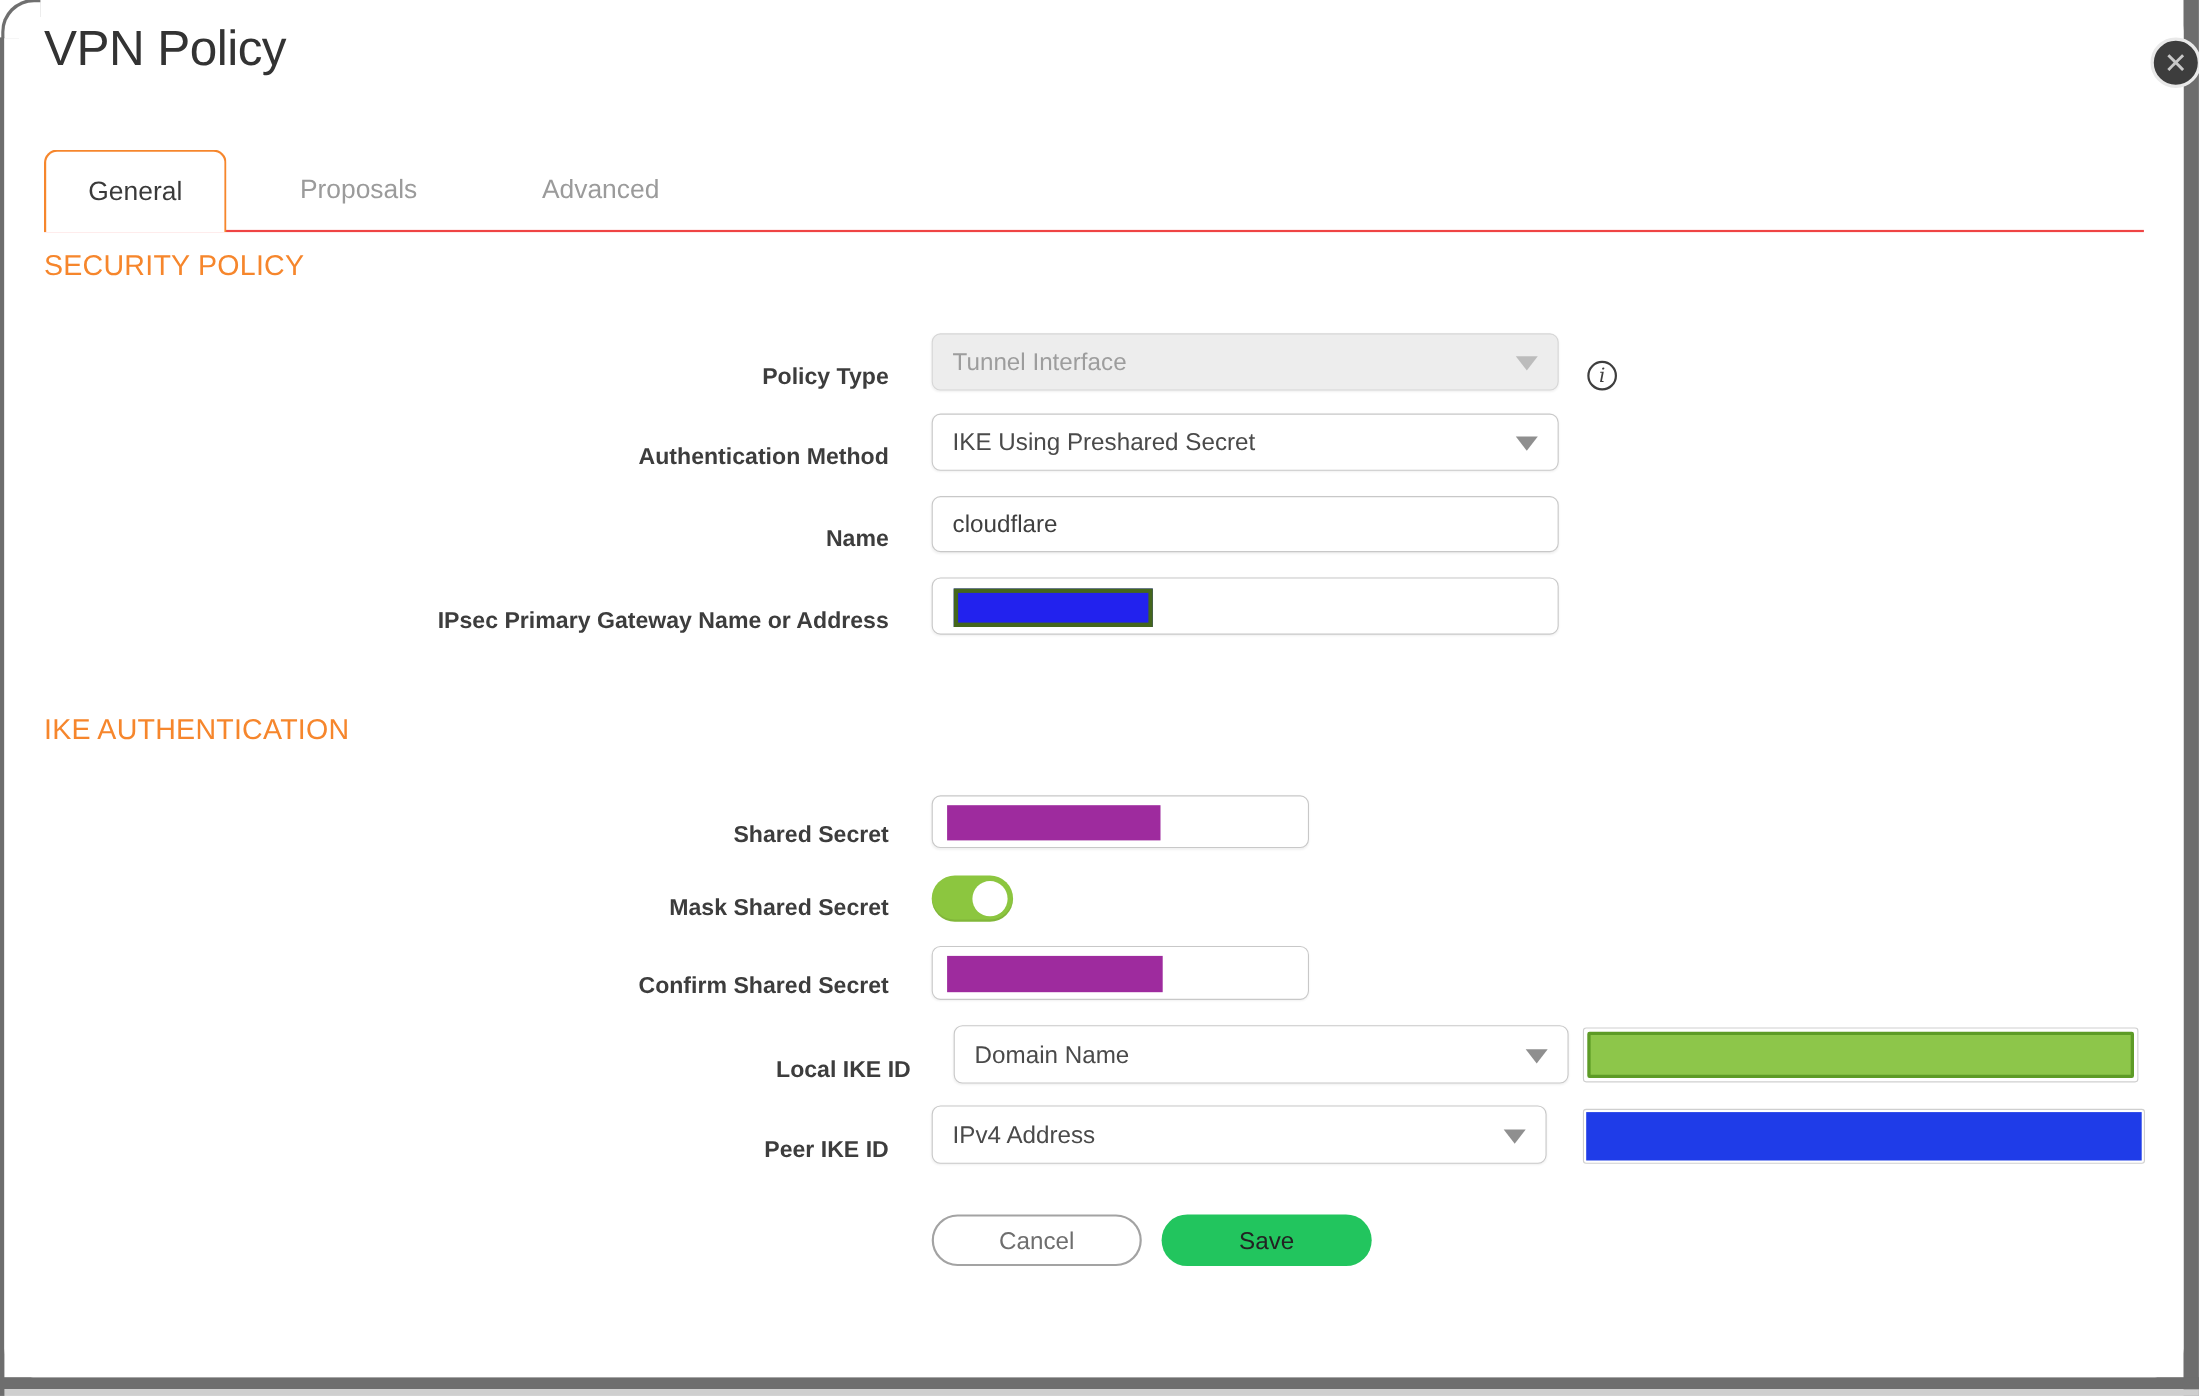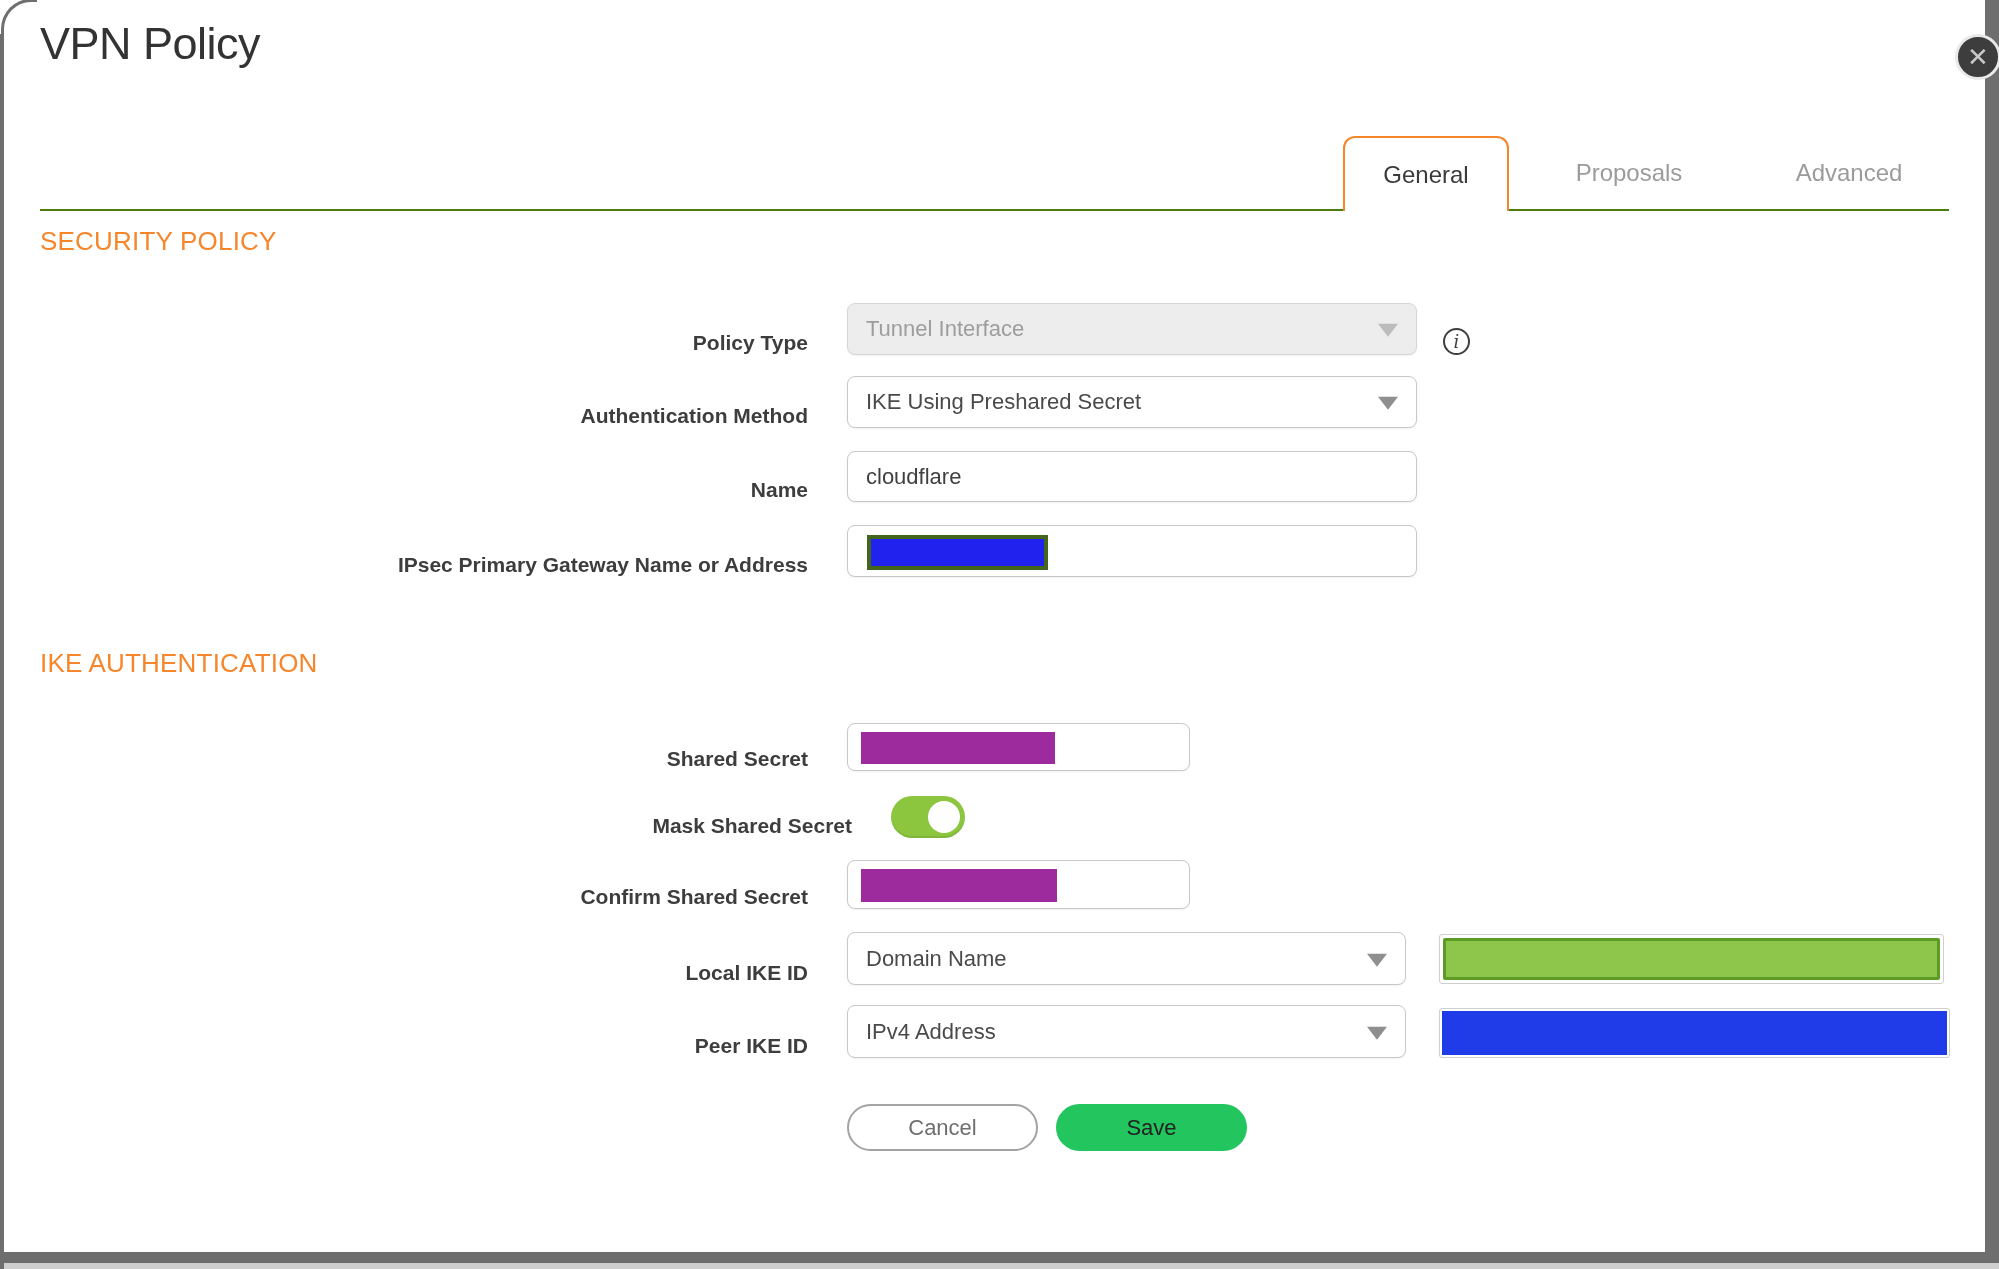--- a/index.html
+++ b/index.html
@@ -29,21 +29,21 @@
   .close-btn {
     position:absolute; left:1955px; top:34px; width:46px; height:46px; z-index:6;
     background:#3d3d3d; border:3px solid #e9e9e9; border-radius:50%;
     display:flex; align-items:center; justify-content:center; cursor:pointer;
   }
   .close-btn .x-glyph { color:#c9c9c9; font-size:26px; line-height:1; font-weight:400; }
 
   
   .tabs {
     position:absolute; left:36px; top:136px; width:1909px; height:75px;
-    border-bottom:2px solid #4d7c0f; display:flex; align-items:stretch;justify-content:flex-end;
+    border-bottom:2px solid #ef4444; display:flex; align-items:stretch;
   }
   .tab { display:flex; align-items:center; justify-content:center; font-size:24px; cursor:pointer; }
   .tab.active {
     width:166px; background:#ffffff; color:#3a3a3a;
     border:2px solid #f6862c; border-bottom:none;
     border-radius:12px 12px 0 0; margin-bottom:-2px; z-index:2;
   }
   .tab.inactive { color:#9b9b9b; }
   .tab.t2 { width:240px; }
   .tab.t3 { width:200px; }
@@ -185,39 +185,39 @@
 
   <div class="row" style="top:723px; height:48px;">
     <div class="row-label">Shared Secret</div>
     <div class="ctrl">
       <div class="input-box" style="width:343px; height:48px;">
         <span class="redact purple1"></span>
       </div>
     </div>
   </div>
 
-  <div class="row" style="top:796px; height:42px;padding-left:44px;">
+  <div class="row" style="top:796px; height:42px;">
     <div class="row-label">Mask Shared Secret</div>
     <div class="ctrl">
       <div class="toggle">
         <div class="knob"></div>
       </div>
     </div>
   </div>
 
   <div class="row" style="top:860px; height:49px;">
     <div class="row-label">Confirm Shared Secret</div>
     <div class="ctrl">
       <div class="input-box" style="width:343px; height:49px;">
         <span class="redact purple2"></span>
       </div>
     </div>
   </div>
 
-  <div class="row" style="top:932px; height:53px;">
+  <div class="row" style="top:932px; height:53px;padding-left:20px;">
     <div class="row-label">Local IKE ID</div>
     <div class="ctrl">
       <div class="select-box" style="width:559px; height:53px;">
         <span>Domain Name</span>
         <span class="caret"></span>
       </div>
     </div>
     <div class="value-box green">
       <div class="fill"></div>
     </div>

